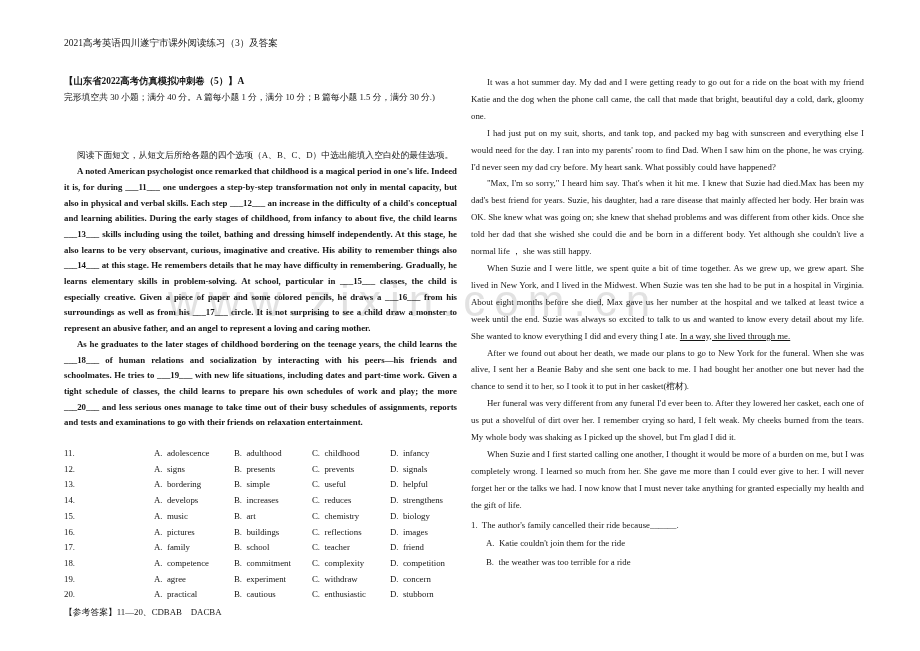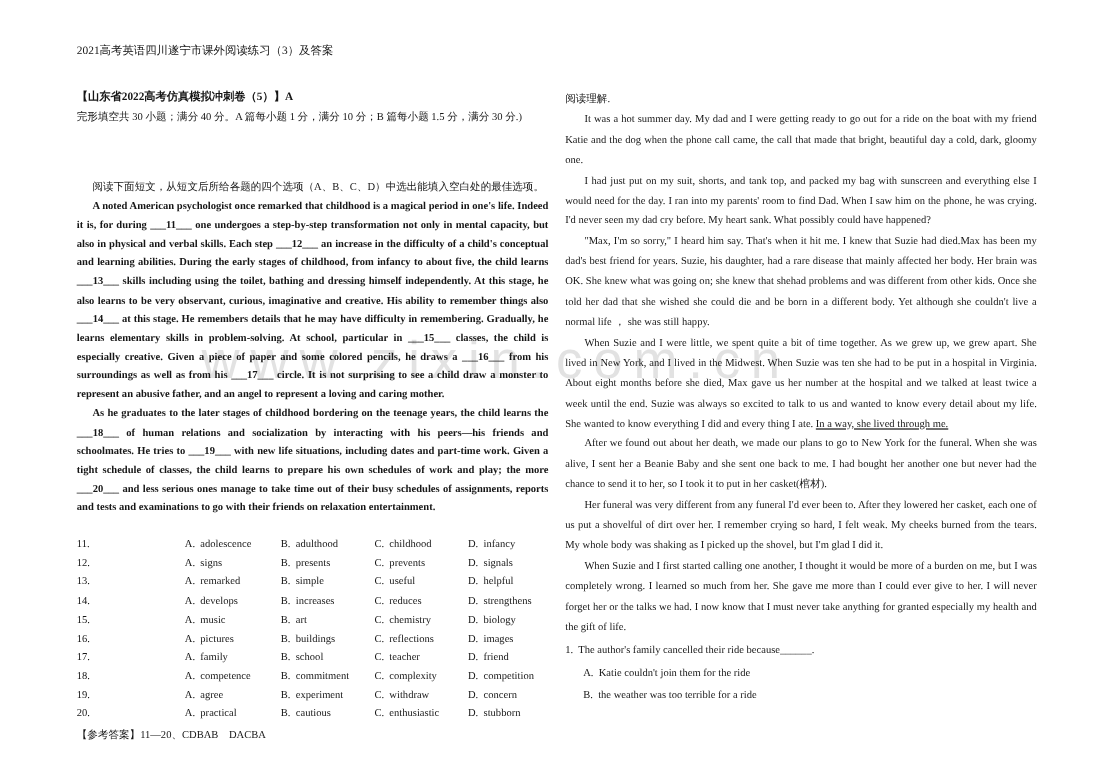--- a/index.html
+++ b/index.html
@@ -67,21 +67,21 @@
           </div>
           <div class="q-row">
             <span class="q-cell">12.</span>
             <span class="q-cell">A.  signs</span>
             <span class="q-cell">B.  presents</span>
             <span class="q-cell">C.  prevents</span>
             <span class="q-cell">D.  signals</span>
           </div>
           <div class="q-row">
             <span class="q-cell">13.</span>
-            <span class="q-cell">A.  remarked</span>
+            <span class="q-cell">A.  bordering</span>
             <span class="q-cell">B.  simple</span>
             <span class="q-cell">C.  useful</span>
             <span class="q-cell">D.  helpful</span>
           </div>
           <div class="q-row">
             <span class="q-cell">14.</span>
             <span class="q-cell">A.  develops</span>
             <span class="q-cell">B.  increases</span>
             <span class="q-cell">C.  reduces</span>
             <span class="q-cell">D.  strengthens</span>
@@ -127,21 +127,20 @@
             <span class="q-cell">B.  cautious</span>
             <span class="q-cell">C.  enthusiastic</span>
             <span class="q-cell">D.  stubborn</span>
           </div>
         </div>
 
         <div class="answer-key">【参考答案】11—20、CDBAB　DACBA</div>
       </div>
 
       <div class="col col-right">
-        <div>阅读理解.</div>
         <p class="r-para">It was a hot summer day. My dad and I were getting ready to go out for a ride on the boat with my friend Katie and the dog when the phone call came, the call that made that bright, beautiful day a cold, dark, gloomy one.</p>
         <p class="r-para">I had just put on my suit, shorts, and tank top, and packed my bag with sunscreen and everything else I would need for the day. I ran into my parents' room to find Dad. When I saw him on the phone, he was crying. I'd never seen my dad cry before. My heart sank. What possibly could have happened?</p>
         <p class="r-para">"Max, I'm so sorry," I heard him say. That's when it hit me. I knew that Suzie had died.Max has been my dad's best friend for years. Suzie, his daughter, had a rare disease that mainly affected her body. Her brain was OK. She knew what was going on; she knew that shehad problems and was different from other kids. Once she told her dad that she wished she could die and be born in a different body. Yet although she couldn't live a normal life ， she was still happy.</p>
         <p class="r-para"><span>When Suzie and I were little, we spent quite a bit of time together. As we grew up, we grew apart. She lived in New York, and I lived in the Midwest. When Suzie was ten she had to be put in a hospital in Virginia. About eight months before she died, Max gave us her number at the hospital and we talked at least twice a week until the end. Suzie was always so excited to talk to us and wanted to know every detail about my life. She wanted to know everything I did and every thing I ate. </span><span class="uline">In a way, she lived through me.</span></p>
         <p class="r-para">After we found out about her death, we made our plans to go to New York for the funeral. When she was alive, I sent her a Beanie Baby and she sent one back to me. I had bought her another one but never had the chance to send it to her, so I took it to put in her casket(棺材).</p>
         <p class="r-para">Her funeral was very different from any funeral I'd ever been to. After they lowered her casket, each one of us put a shovelful of dirt over her. I remember crying so hard, I felt weak. My cheeks burned from the tears. My whole body was shaking as I picked up the shovel, but I'm glad I did it.</p>
         <p class="r-para">When Suzie and I first started calling one another, I thought it would be more of a burden on me, but I was completely wrong. I learned so much from her. She gave me more than I could ever give to her. I will never forget her or the talks we had. I now know that I must never take anything for granted especially my health and the gift of life.</p>
         <div class="q-line">1.  The author's family cancelled their ride because______.</div>
         <div class="opt-line">A.  Katie couldn't join them for the ride</div>
         <div class="opt-line">B.  the weather was too terrible for a ride</div>

